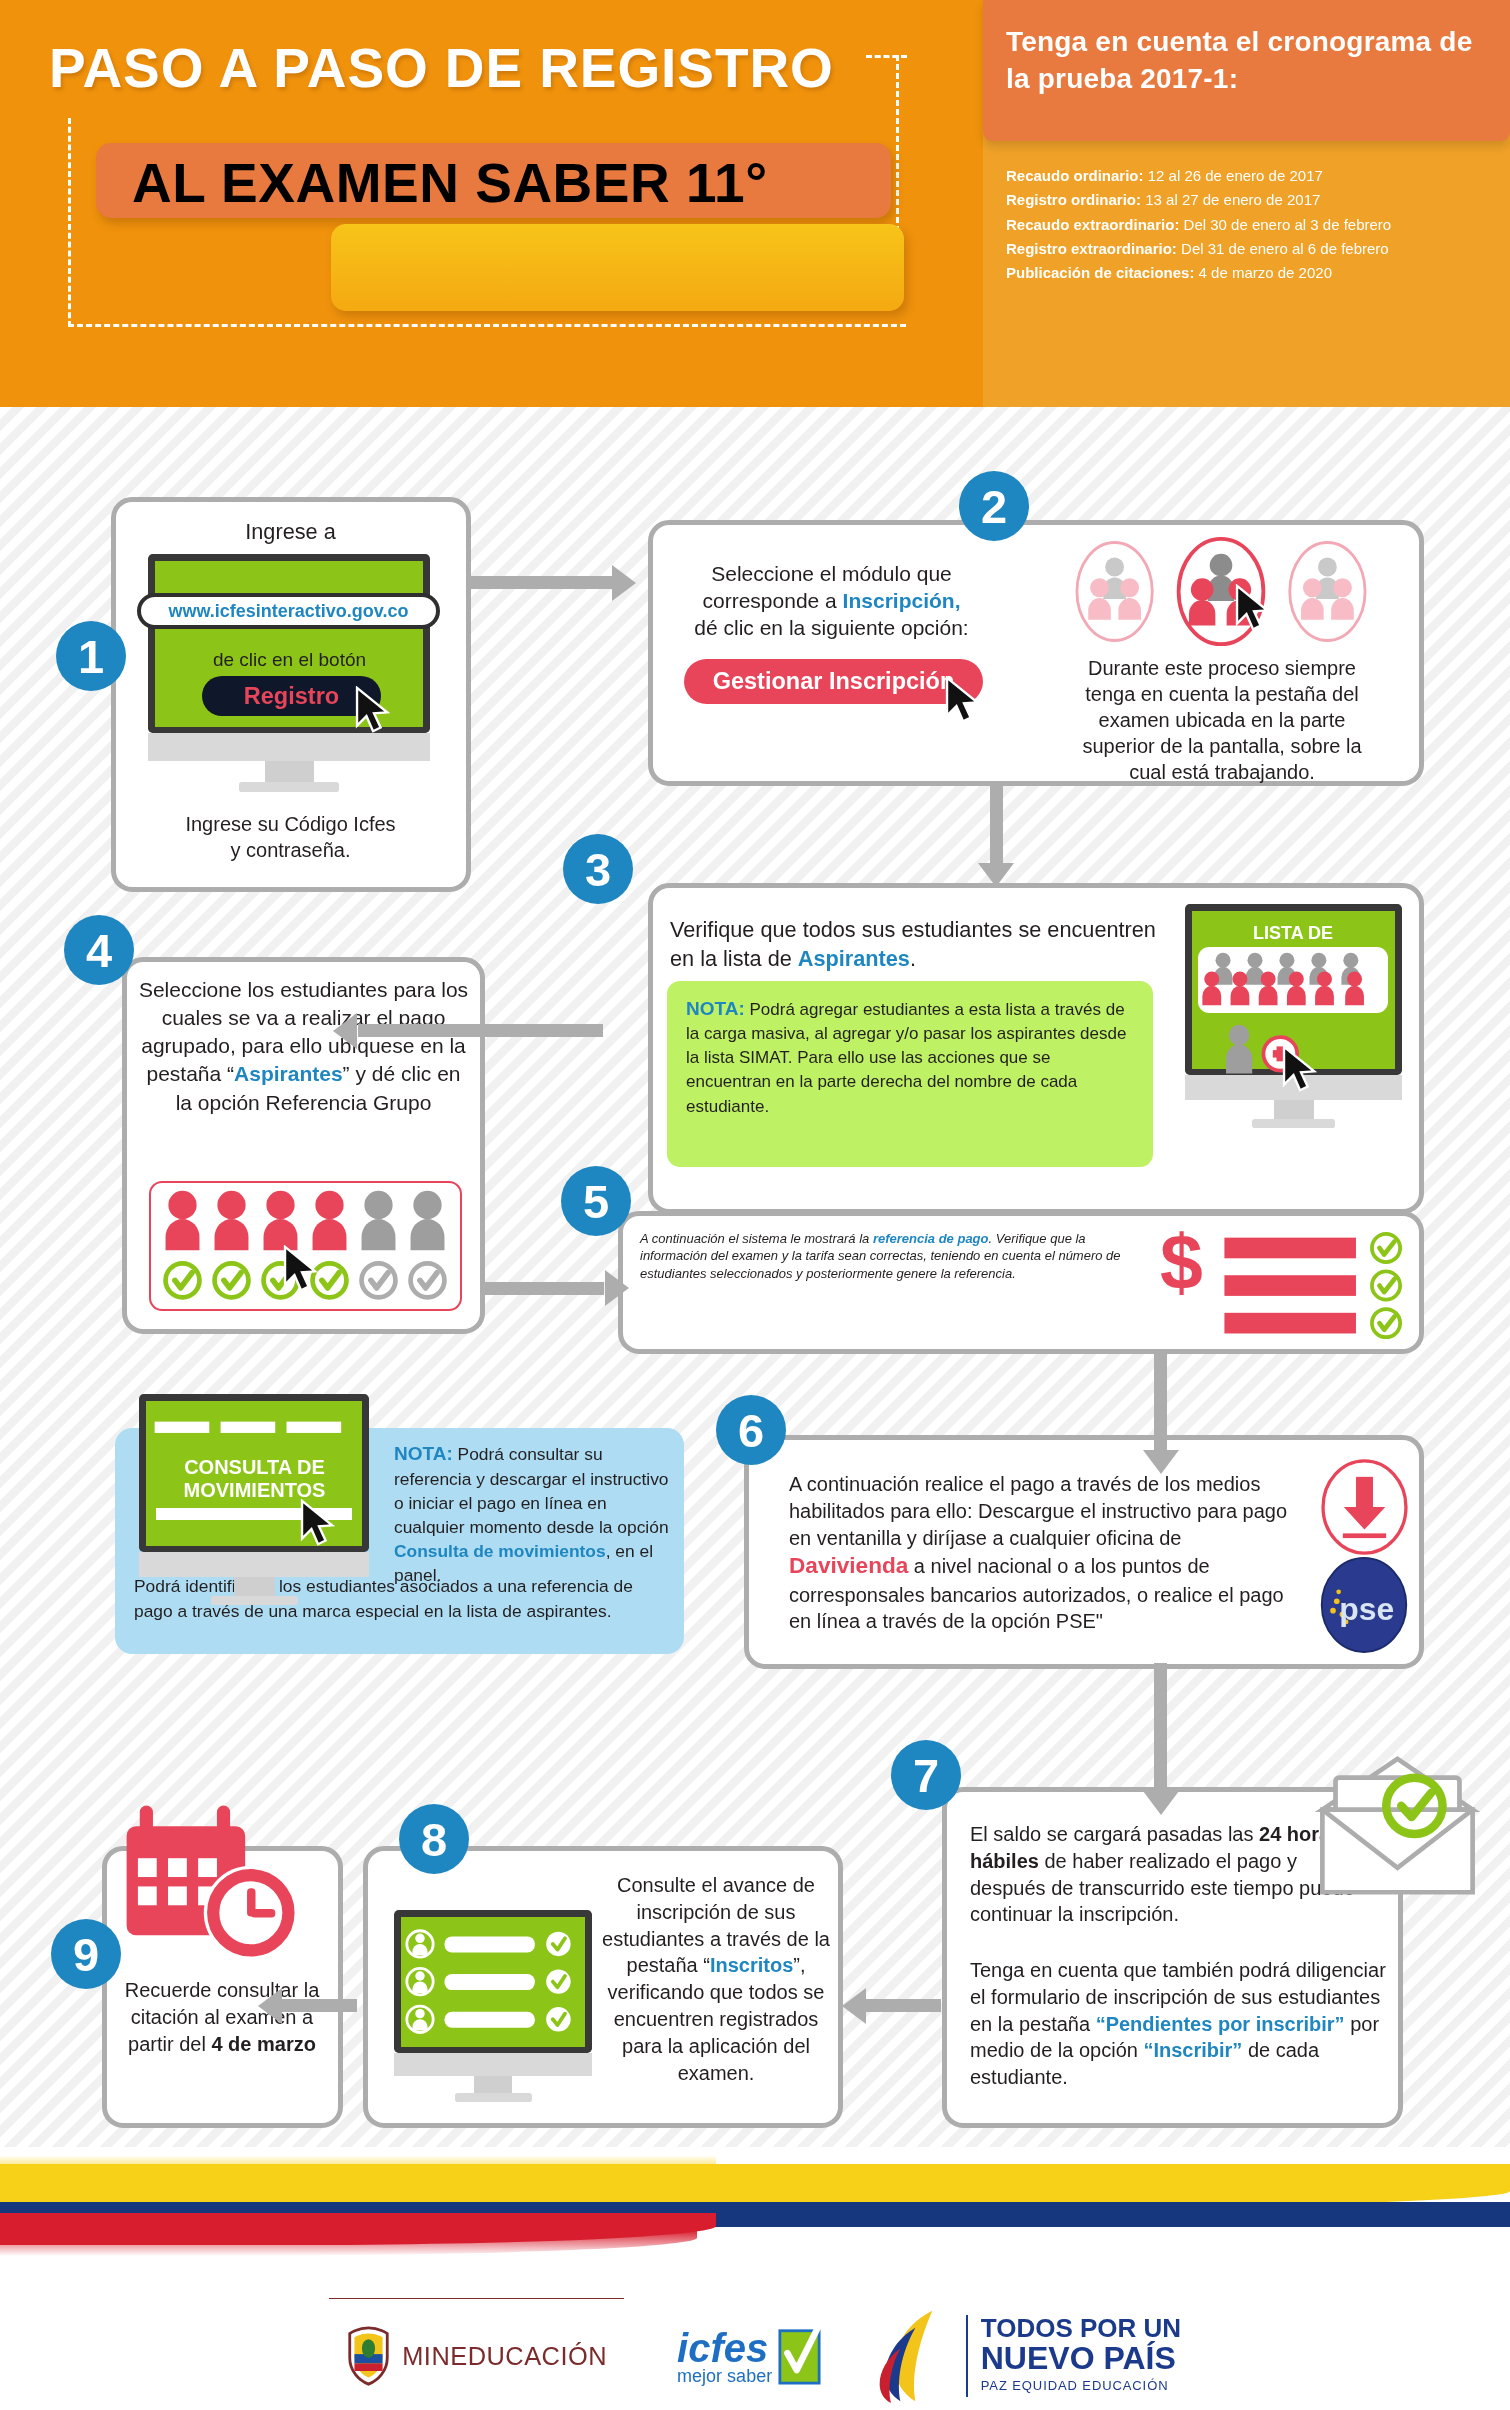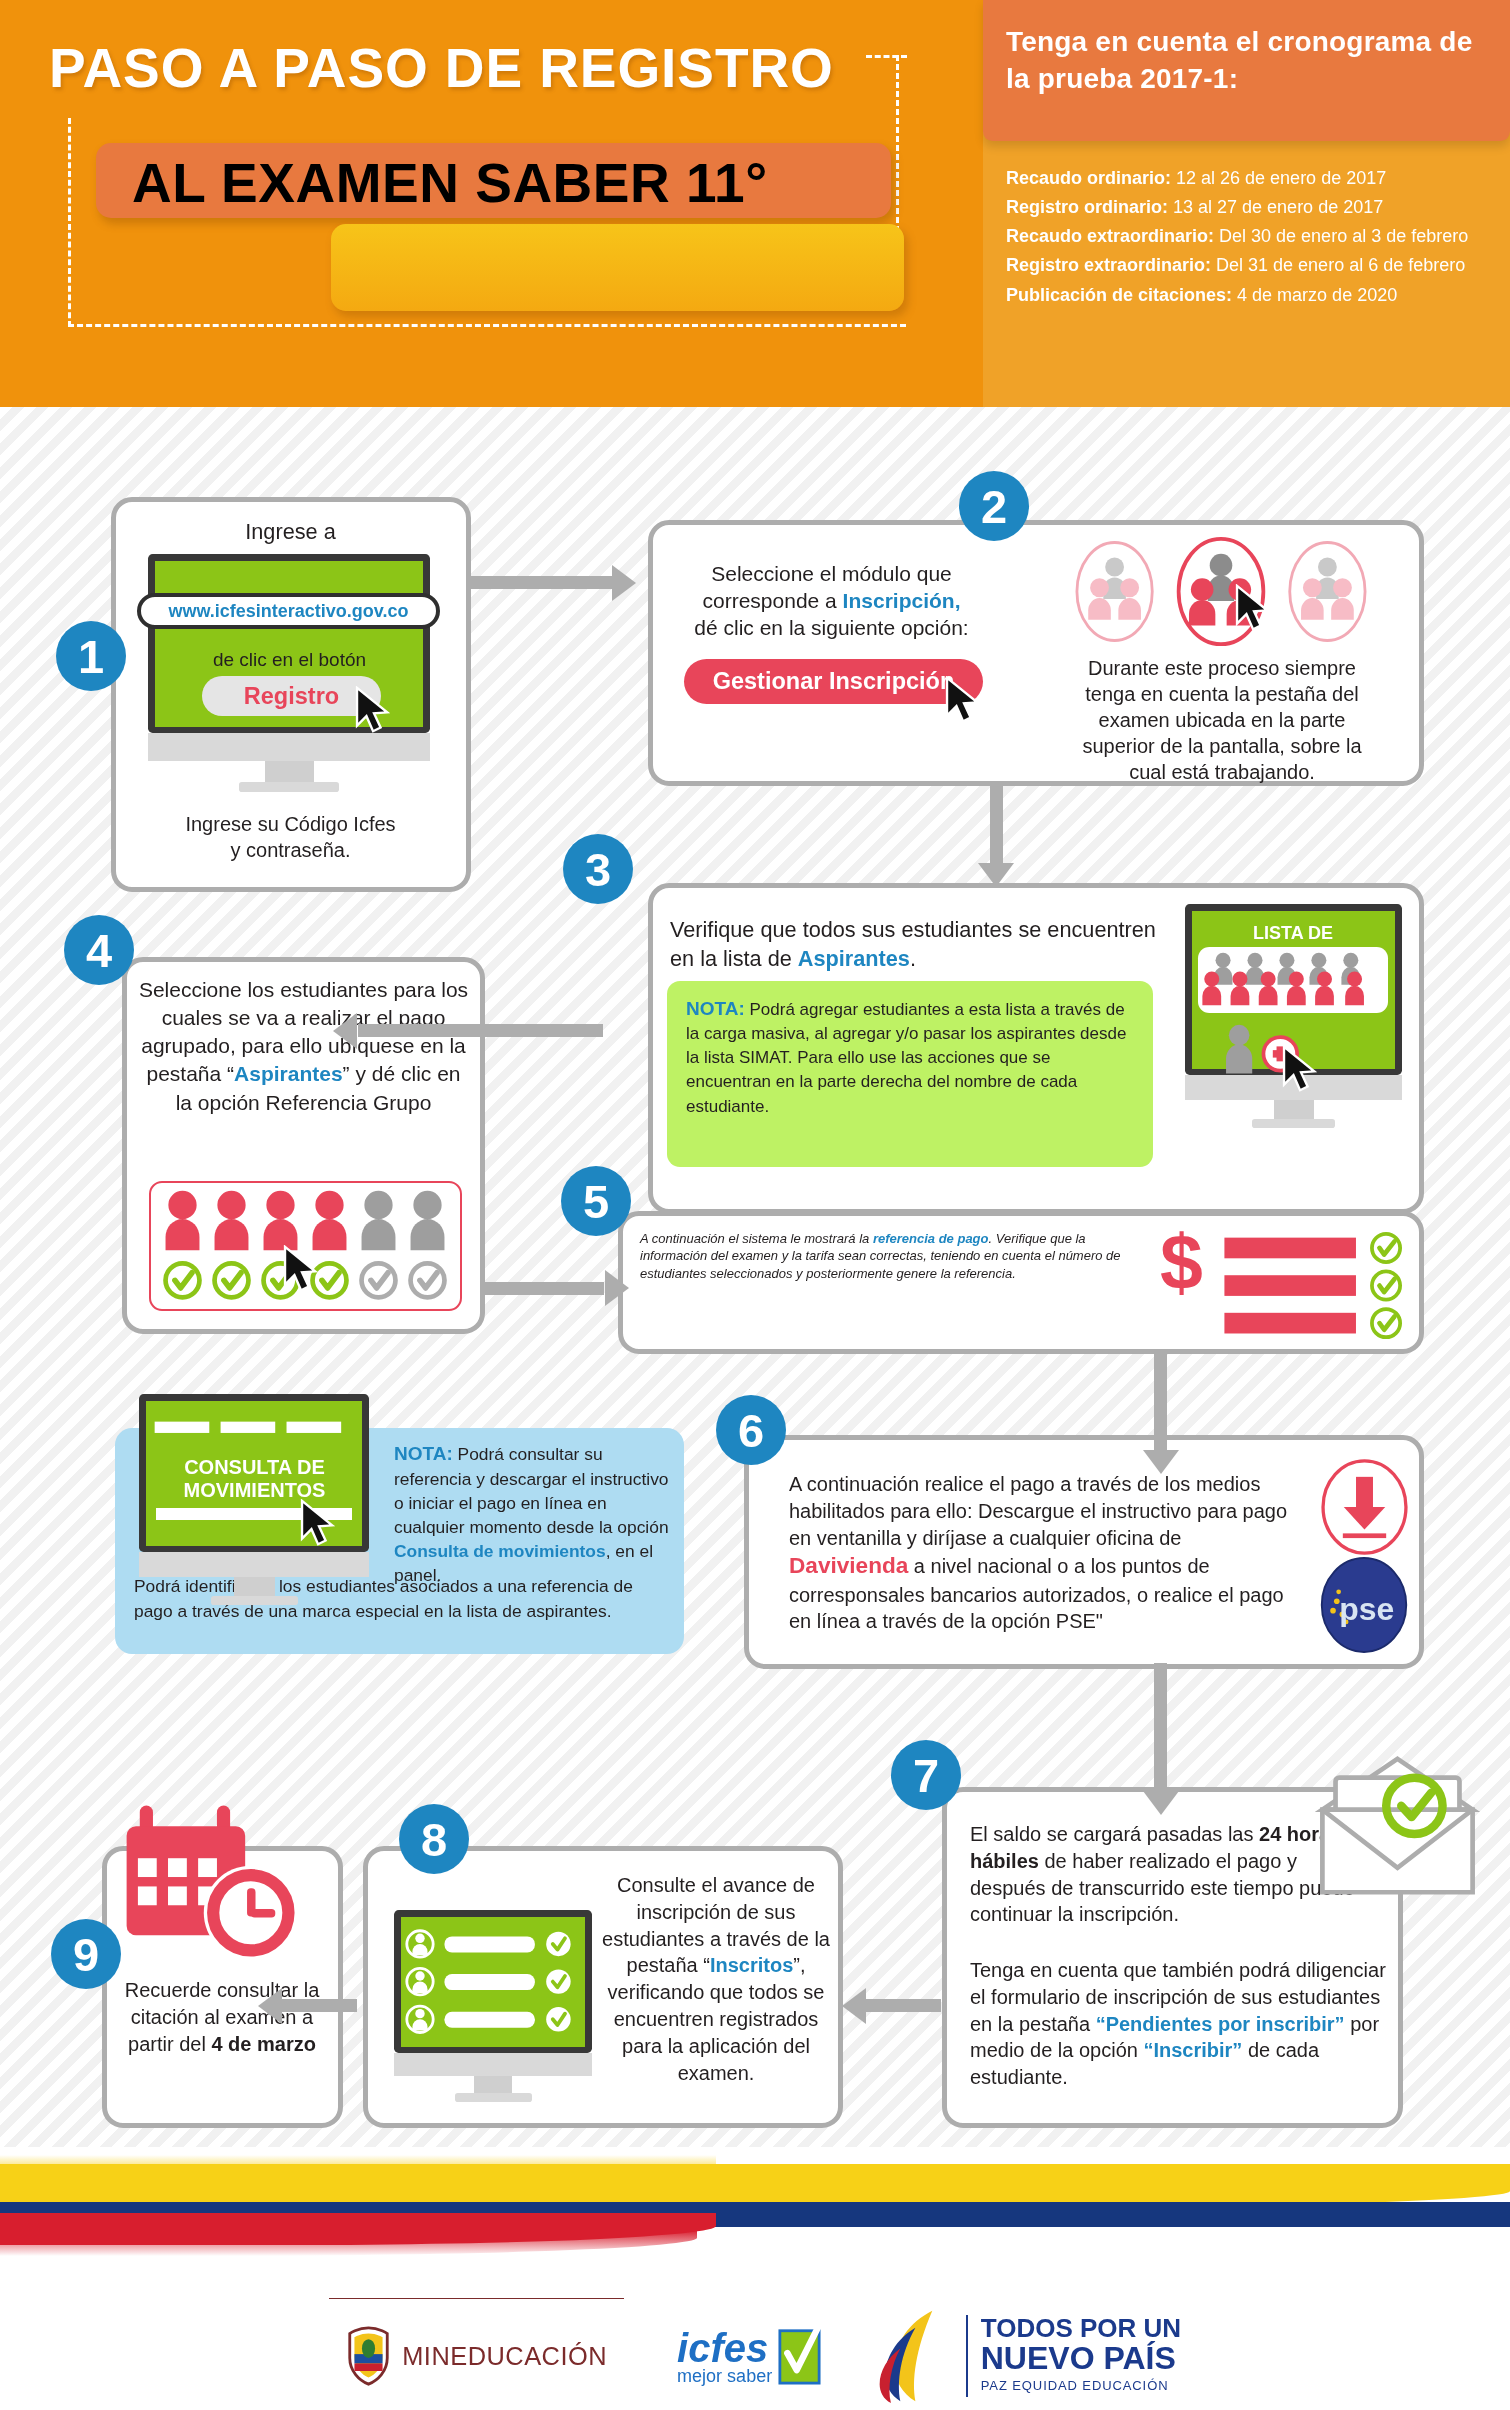--- a/index.html
+++ b/index.html
@@ -9,21 +9,21 @@
     background:#ffffff;
     position:relative;
     overflow:hidden;
   }
 
   
   .header { position:absolute; left:0; top:0; width:1510px; height:407px; background:#F0920C; overflow:hidden; }
   .header-right-bg { position:absolute; left:983px; top:0; width:527px; height:407px; background:#F0A228; }
   .header-right-top { position:absolute; left:983px; top:0; width:527px; height:141px; background:#E8793F; border-bottom-left-radius:9.4px; border-bottom-right-radius:9.4px; box-shadow:0 5.6px 9.4px rgba(0,0,0,.13); }
   .cronograma-title { position:absolute; left:1006px; top:22.6px; width:490px; color:#fff; font-size:28px; font-weight:bold; line-height:1.34; letter-spacing:0.2px; }
-  .cronograma-list { position:absolute; left:1006px; top:164px; width:499px; color:#fff; font-size:18px; line-height:1.62; }
+  .cronograma-list { position:absolute; left:1006px; top:164px; width:499px; color:#fff; font-size:15px; line-height:1.62; }
   .cronograma-list li { list-style:none; white-space:nowrap; }
   .cronograma-list b { font-weight:bold; }
 
   .dashbox { position:absolute; left:68px; top:118px; width:838px; height:209px; border-left:3.8px dashed #fff; border-bottom:3.8px dashed #fff; }
   .dashbox2 { position:absolute; left:896px; top:55px; width:9.4px; height:177px; border-left:3.8px dashed #fff; }
   .dashtop { position:absolute; left:866px; top:55px; width:41px; height:3.8px; border-top:3.8px dashed #fff; }
 
   .title1 { position:absolute; left:49px; top:36px; font-size:55px; font-weight:bold; color:#fff; letter-spacing:0.9px; text-shadow:1.9px 2.8px 3.8px rgba(140,70,0,.30); white-space:nowrap; }
   .title2-band { position:absolute; left:96px; top:143px; width:795px; height:75px; background:#E8793F; border-radius:15px; box-shadow:3.8px 5.6px 8.5px rgba(120,60,0,.28); }
   .title2 { position:absolute; left:132px; top:151px; font-size:55px; font-weight:bold; color:#000000; letter-spacing:0.5px; white-space:nowrap; }
@@ -138,21 +138,21 @@
     <div class="mon-screen" style="height:166px;"></div>
   </div>
   <div class="mon-base" style="width:282px; height:28px;"></div>
   <div class="mon-neck" style="width:49px; height:21px;"></div>
   <div class="mon-foot" style="width:100px; height:10.4px;"></div>
 </div>
 <div style="position:absolute; left:137px; top:593px; width:303px; height:36px; background:#fff; border:4.7px solid #2F2F2F; border-radius:21px; display:flex; align-items:center; justify-content:center; z-index:5;">
   <span style="color:#1E86C1; font-weight:bold; font-size:18px;">www.icfesinteractivo.gov.co</span>
 </div>
 <div class="txt" style="left:169px; top:648px; width:241px; text-align:center; font-size:19px; z-index:6;">de clic en el botón</div>
-<div style="position:absolute; left:202px; top:676px; width:179px; height:40px; background:#e5e5e5; border-radius:20px; display:flex; align-items:center; justify-content:center; z-index:6;">
+<div style="position:absolute; left:202px; top:676px; width:179px; height:40px; background:#0f172a; border-radius:20px; display:flex; align-items:center; justify-content:center; z-index:6;">
   <span style="color:#E8455A; font-weight:bold; font-size:23.5px;">Registro</span>
 </div>
 <svg class="cursor" style="left:354px; top:686px; z-index:8;" width="40" height="49" viewBox="0 0 42 52">
   <path d="M3 2 L3 42 L13 32 L20 48 L28 44 L21 29 L35 28 Z" fill="#111" stroke="#fff" stroke-width="2.5"></path>
 </svg>
 <div class="txt" style="left:121px; top:812px; width:339px; text-align:center; font-size:20px;">
   <div>Ingrese su Código Icfes</div>
   <div>y contraseña.</div>
 </div>
 

